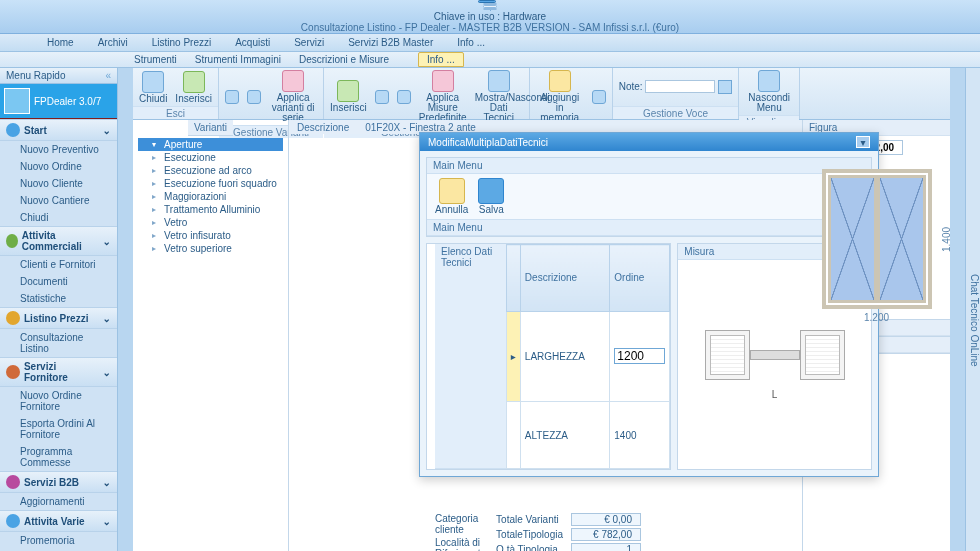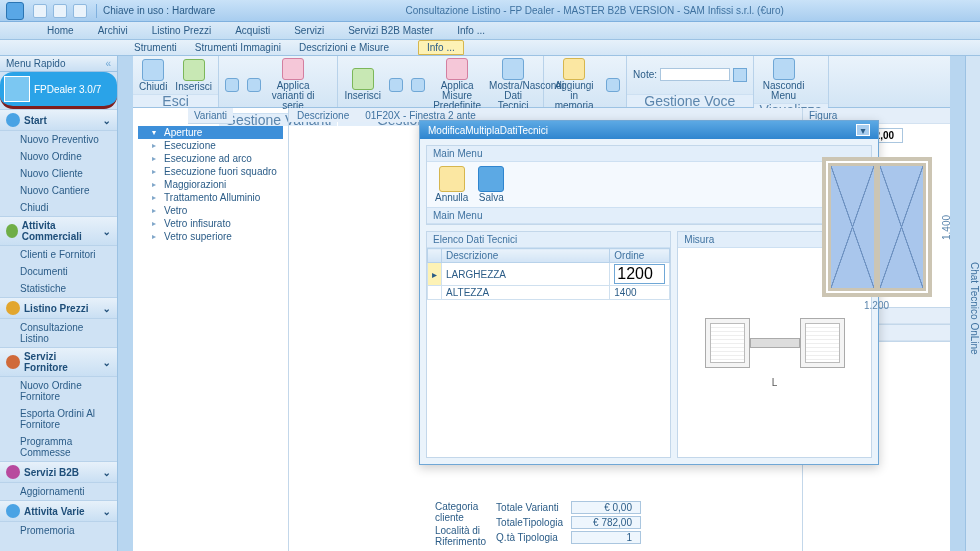--- a/index.html
+++ b/index.html
@@ -1,19 +1,19 @@
 <!DOCTYPE html>
 <html><head>
 <meta charset="utf-8">
 <style>
 * { margin: 0; padding: 0; box-sizing: border-box; font-family: Tahoma, Arial, sans-serif; font-size: 10px; }
 html, body { width: 980px; height: 551px; overflow: hidden; background: #b8d6f0; }
 
 
-.titlebar { height: 22px; background: linear-gradient(#c9e2f8, #a8cdef); display: flex; align-items: center; padding: 0 6px; border-bottom: 1px solid #7fb0de; }
+.titlebar { height: 34px; background: linear-gradient(#c9e2f8, #a8cdef); display: flex; align-items: center; padding: 0 6px; border-bottom: 1px solid #7fb0de; flex-direction: column; }
 .titlebar .orb { width: 18px; height: 18px; background: #59a7e6; border: 1px solid #2b75b3; border-radius: 3px; margin-right: 6px; }
 .titlebar .qat-icon { width: 14px; height: 14px; margin: 0 3px; background: #eaf3fb; border: 1px solid #8fb9df; border-radius: 2px; }
 .titlebar .sep { width: 1px; height: 14px; background: #7fb0de; margin: 0 6px; }
 .titlebar .qat-text { color: #2b5c87; }
 .titlebar .window-title { flex: 1; text-align: center; color: #3f72a0; font-weight: normal; }
 
 
 .menubar { height: 18px; background: linear-gradient(#dbeaf8, #c3ddf3); display: flex; align-items: center; padding-left: 35px; border-bottom: 1px solid #9cc2e3; }
 .menubar .item { padding: 0 12px; color: #2b5c87; cursor: pointer; text-align: center; }
 
@@ -22,39 +22,39 @@
 .subtabrow .tab { padding: 1px 8px; color: #2b5c87; border: 1px solid transparent; border-radius: 2px 2px 0 0; }
 .subtabrow .tab.active { background: #fdf2b5; border-color: #d6b64e; }
 
 
 .layout { display: flex; height: calc(551px - 22px - 18px - 16px); gap: 15px; }
 .right-rail { width: 15px; background: #d3e5f5; border-left: 1px solid #9cc2e3; writing-mode: vertical-rl; text-align: center; color: #3f72a0; padding-top: 10px; }
 
 
 .leftnav { width: 118px; background: #cfe2f4; border-right: 1px solid #9cc2e3; display: flex; flex-direction: column; }
 .leftnav .panel-title { background: linear-gradient(#e7f1fa, #c9dff3); padding: 2px 6px; color: #2b5c87; border-bottom: 1px solid #9cc2e3; display:flex; align-items:center; justify-content:space-between;}
-.leftnav .brand { background: #2aa3e8; color: #fff; display: flex; align-items: center; padding: 4px; border-bottom: 3px solid #7f1d1d; border-radius: 13px; }
+.leftnav .brand { background: #2aa3e8; color: #fff; display: flex; align-items: center; padding: 4px; border-bottom: 1px solid #7f1d1d; }
 .leftnav .brand .logo { width: 26px; height: 26px; background: #7bc7f2; border: 1px solid #fff; margin-right: 4px; }
 .nav-head { background: linear-gradient(#e7f1fa, #c9dff3); padding: 3px 6px; color: #1e4e79; border-top: 1px solid #b8d2ea; border-bottom: 1px solid #b8d2ea; display:flex; align-items:center; font-weight:bold;}
 .nav-head .ico { width: 14px; height: 14px; margin-right: 4px; border-radius: 50%; background: #6fae47; display:inline-block;}
 .nav-item { padding: 3px 6px 3px 20px; color: #2b5c87; cursor: pointer; }
 
 
 .ribbon { height: 52px; background: linear-gradient(#eaf3fb, #d3e5f5); border-bottom: 1px solid #9cc2e3; display: flex; }
 .rgroup { border-right: 1px solid #b8d2ea; display: flex; flex-direction: column; }
 .rgroup .btns { flex: 1; display: flex; align-items: center; padding: 2px 6px; gap: 8px; }
 .rbtn { display: flex; flex-direction: column; align-items: center; gap: 1px; cursor: pointer; }
 .rbtn .ic { width: 22px; height: 22px; background: #fbe7a2; border: 1px solid #d6b64e; border-radius: 3px; }
 .rbtn .ic.blue { background: #b7d9f5; border-color: #6fa7d6; }
 .rbtn .ic.pink { background: #f5c7d8; border-color: #d37fa0; }
 .rbtn .ic.green { background: #c8e8b4; border-color: #7cb75a; }
 .rbtn .lbl { color: #2b5c87; text-align: center; line-height: 1; max-width: 48px; }
 .rbtn.small { flex-direction: row; }
 .rbtn.small .ic { width: 14px; height: 14px; }
-.rgroup .cap { text-align: center; color: #5b85ac; background: #e2eefa; border-top: 1px solid #cde0f2; padding: 0 6px; font-size: 14px; height: 13px; line-height:13px;}
+.rgroup .cap { text-align: center; color: #5b85ac; background: #e2eefa; border-top: 1px solid #cde0f2; padding: 0 6px; font-size: 10px; height: 13px; line-height:13px;}
 
 
 .center { flex: 1; display: flex; flex-direction: column; background: #fff; position: relative; }
 .center-top { display: flex; height: calc(100% - 52px); }
 
 
 .treewrap { width: 156px; border-right: 1px solid #c3d7ea; display:flex; flex-direction:column;align-items:center;}
 .treewrap .thead { background: #e4eef9; color: #3f72a0; padding: 2px 6px; border-bottom: 1px solid #c3d7ea; }
 .tree { padding: 2px 0; }
 .tnode { padding: 1px 6px 1px 14px; color: #2b5c87; cursor: pointer; display:flex; align-items:center; gap:4px;}
@@ -91,27 +91,27 @@
 .modal .mtitle .x { width:14px; height:12px; background:#a8cdef; color:#2b5c87; text-align:center; line-height:12px; border:1px solid #fff; cursor:pointer;}
 .mgrp { border: 1px solid #c3d7ea; margin: 6px; background: #f4f9fe; }
 .mgrp .h { background: #e2eefa; color: #3f72a0; padding: 2px 6px; border-bottom: 1px solid #cde0f2; }
 .mbtns { display: flex; gap: 10px; padding: 4px 8px; }
 .mbtn { display:flex; flex-direction:column; align-items:center; cursor:pointer;}
 .mbtn .ic { width: 26px; height: 26px; border-radius: 3px; }
 .mbtn .ic.y { background:#fbe7a2; border:1px solid #d6b64e;}
 .mbtn .ic.b { background:#5ca9e4; border:1px solid #2f85cf;}
 .mbtn .l { color:#2b5c87; }
 .modal .body { flex:1; display:flex; margin:0 6px 6px 6px; gap:6px;}
-.gridpane { width: 55%; border:1px solid #c3d7ea; background:#fff; display:flex; flex-direction:column;}
+.gridpane { width: 55%; border:1px solid #c3d7ea; background:#fff; display:flex; flex-direction:row;padding-left:8px;}
 .gridpane .gph { background:#e2eefa; color:#3f72a0; padding:2px 6px; border-bottom:1px solid #cde0f2;}
 .grid { width:100%; border-collapse:collapse; }
 .grid th { background: linear-gradient(#e9f2fb,#d2e4f5); color:#3f72a0; font-weight:normal; border:1px solid #b8d2ea; padding:1px 4px; text-align:left;}
 .grid td { border:1px solid #cfe0ef; padding:1px 4px; color:#2b5c87;}
 .grid tr.sel td:first-child { background:#fdf2b5; }
-.grid input { width: 100%; border:1px solid #6fa7d6; font-size:16px; padding:0 2px;}
+.grid input { width: 100%; border:1px solid #6fa7d6; font-size:12px; padding:0 2px;}
 .misura { flex:1; border:1px solid #c3d7ea; background:#fff; display:flex; flex-direction:column;}
 .misura .h { background:#e2eefa; color:#3f72a0; padding:2px 6px; border-bottom:1px solid #cde0f2;}
 .misura .c { flex:1; display:flex; align-items:center; justify-content:center; }
 .profile { width: 140px; height: 70px; position:relative; }
 .profile .pl, .profile .pr { position:absolute; top:0; width:45px; height:50px; background:#f4f4f4; border:1px solid #aaa; }
 .profile .pl { left:0;} .profile .pr { right:0;}
 .profile .pl::after, .profile .pr::after { content:""; position:absolute; inset:4px; border:1px solid #bbb; background:repeating-linear-gradient(#fff,#fff 3px,#eee 3px,#eee 4px);}
 .profile .bar { position:absolute; top:20px; left:45px; right:45px; height:10px; background:#ddd; border:1px solid #aaa;}
 .profile .lbl { position:absolute; bottom:0; left:0; right:0; text-align:center; color:#555;}
 

